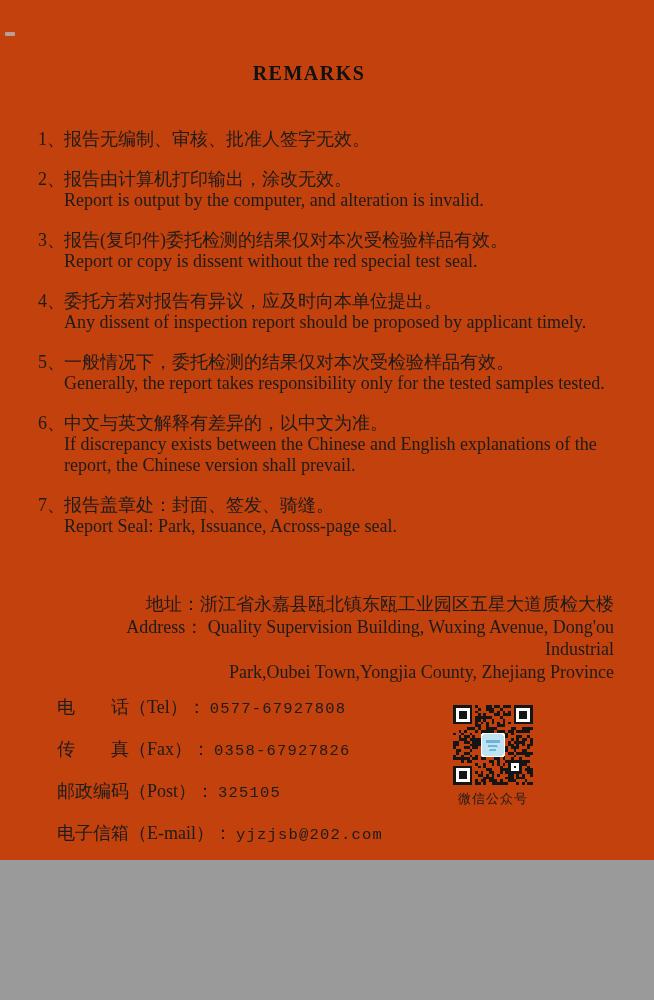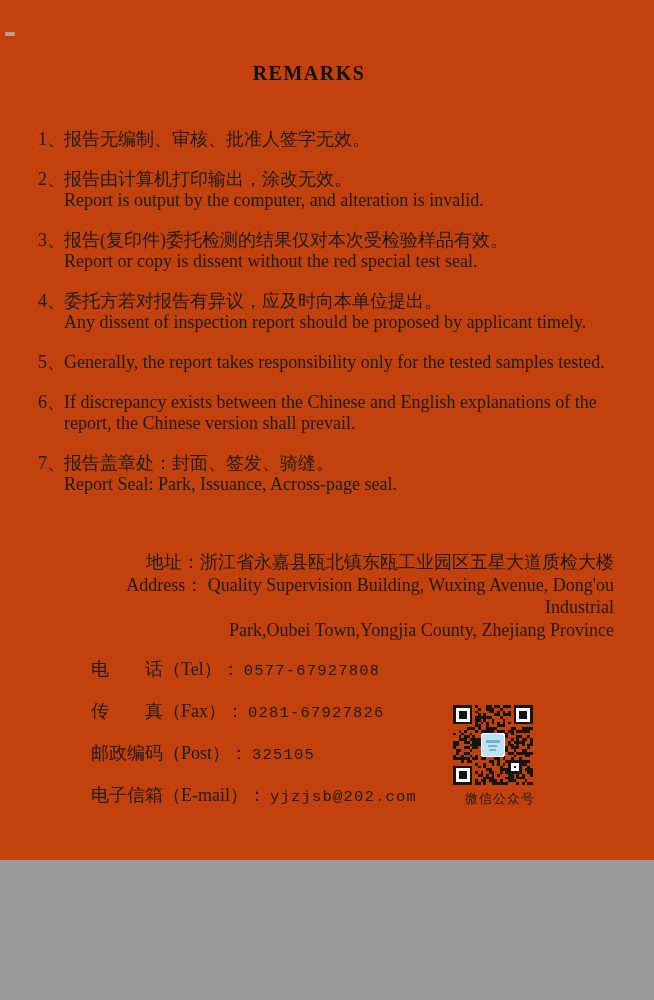--- a/index.html
+++ b/index.html
@@ -31,30 +31,30 @@
   .remark-num{width:26px;flex:none;}
   .remark-body{flex:1;}
   .text-zh,.text-en{white-space:pre-line;}
   .address-block{
     margin:56px 40px 0 57px;
     font-size:18px;line-height:22.5px;text-align:right;
   }
   .contacts{margin:12px 0 0 57px;}
   .contact-line{
     height:22px;margin-bottom:20px;
-    font-size:18px;line-height:32px;margin-left:34px;
+    font-size:18px;line-height:24px;
   }
   .contact-value{
     font-family:"Liberation Mono","DejaVu Sans Mono",monospace;
     font-size:15.5px;letter-spacing:1.2px;
     margin-left:4px;
   }
   .qr-wrap{
     position:absolute;left:451px;top:705px;width:84px;
-    text-align:right;
+    text-align:center;
   }
   .qr-svg{display:block;margin:0 auto;}
   .qr-label{
     font-size:13px;letter-spacing:1px;margin-top:5px;color:#1c1c1c;
   }
 </style>
 </head>
 <body>
 
 <div class="page">
@@ -87,26 +87,28 @@
     <div class="remark-item">
       <div class="remark-num">4、</div>
       <div class="remark-body">
         <div class="text-zh">委托方若对报告有异议，应及时向本单位提出。</div>
         <div class="text-en">Any dissent of inspection report should be proposed by applicant timely.</div>
       </div>
     </div>
     <div class="remark-item">
       <div class="remark-num">5、</div>
       <div class="remark-body">
+        <div class="text-zh">一般情况下，委托检测的结果仅对本次受检验样品有效。</div>
         <div class="text-en">Generally, the report takes responsibility only for the tested samples tested.</div>
       </div>
     </div>
     <div class="remark-item">
       <div class="remark-num">6、</div>
       <div class="remark-body">
+        <div class="text-zh">中文与英文解释有差异的，以中文为准。</div>
         <div class="text-en">If discrepancy exists between the Chinese and English explanations of the
 report, the Chinese version shall prevail.</div>
       </div>
     </div>
     <div class="remark-item">
       <div class="remark-num">7、</div>
       <div class="remark-body">
         <div class="text-zh">报告盖章处：封面、签发、骑缝。</div>
         <div class="text-en">Report Seal: Park, Issuance, Across-page seal.</div>
       </div>
@@ -117,21 +119,21 @@
     <div class="text-zh">地址：浙江省永嘉县瓯北镇东瓯工业园区五星大道质检大楼</div>
     <div class="text-en">Address： Quality Supervision Building, Wuxing Avenue, Dong'ou Industrial
 Park,Oubei Town,Yongjia County, Zhejiang Province</div>
   </div>
 
   <div class="contacts">
     <div class="contact-line">
       <span class="contact-label-zh">电　　话</span><span class="contact-label-en">（Tel）：</span><span class="contact-value">0577-67927808</span>
     </div>
     <div class="contact-line">
-      <span class="contact-label-zh">传　　真</span><span class="contact-label-en">（Fax）：</span><span class="contact-value">0281-67927826</span>
+      <span class="contact-label-zh">传　　真</span><span class="contact-label-en">（Fax）：</span><span class="contact-value">0358-67927826</span>
     </div>
     <div class="contact-line">
       <span class="contact-label-zh">邮政编码</span><span class="contact-label-en">（Post）：</span><span class="contact-value">325105</span>
     </div>
     <div class="contact-line">
       <span class="contact-label-zh">电子信箱</span><span class="contact-label-en">（E-mail）：</span><span class="contact-value">yjzjsb@202.com</span>
     </div>
   </div>
 
   <div class="qr-wrap">

